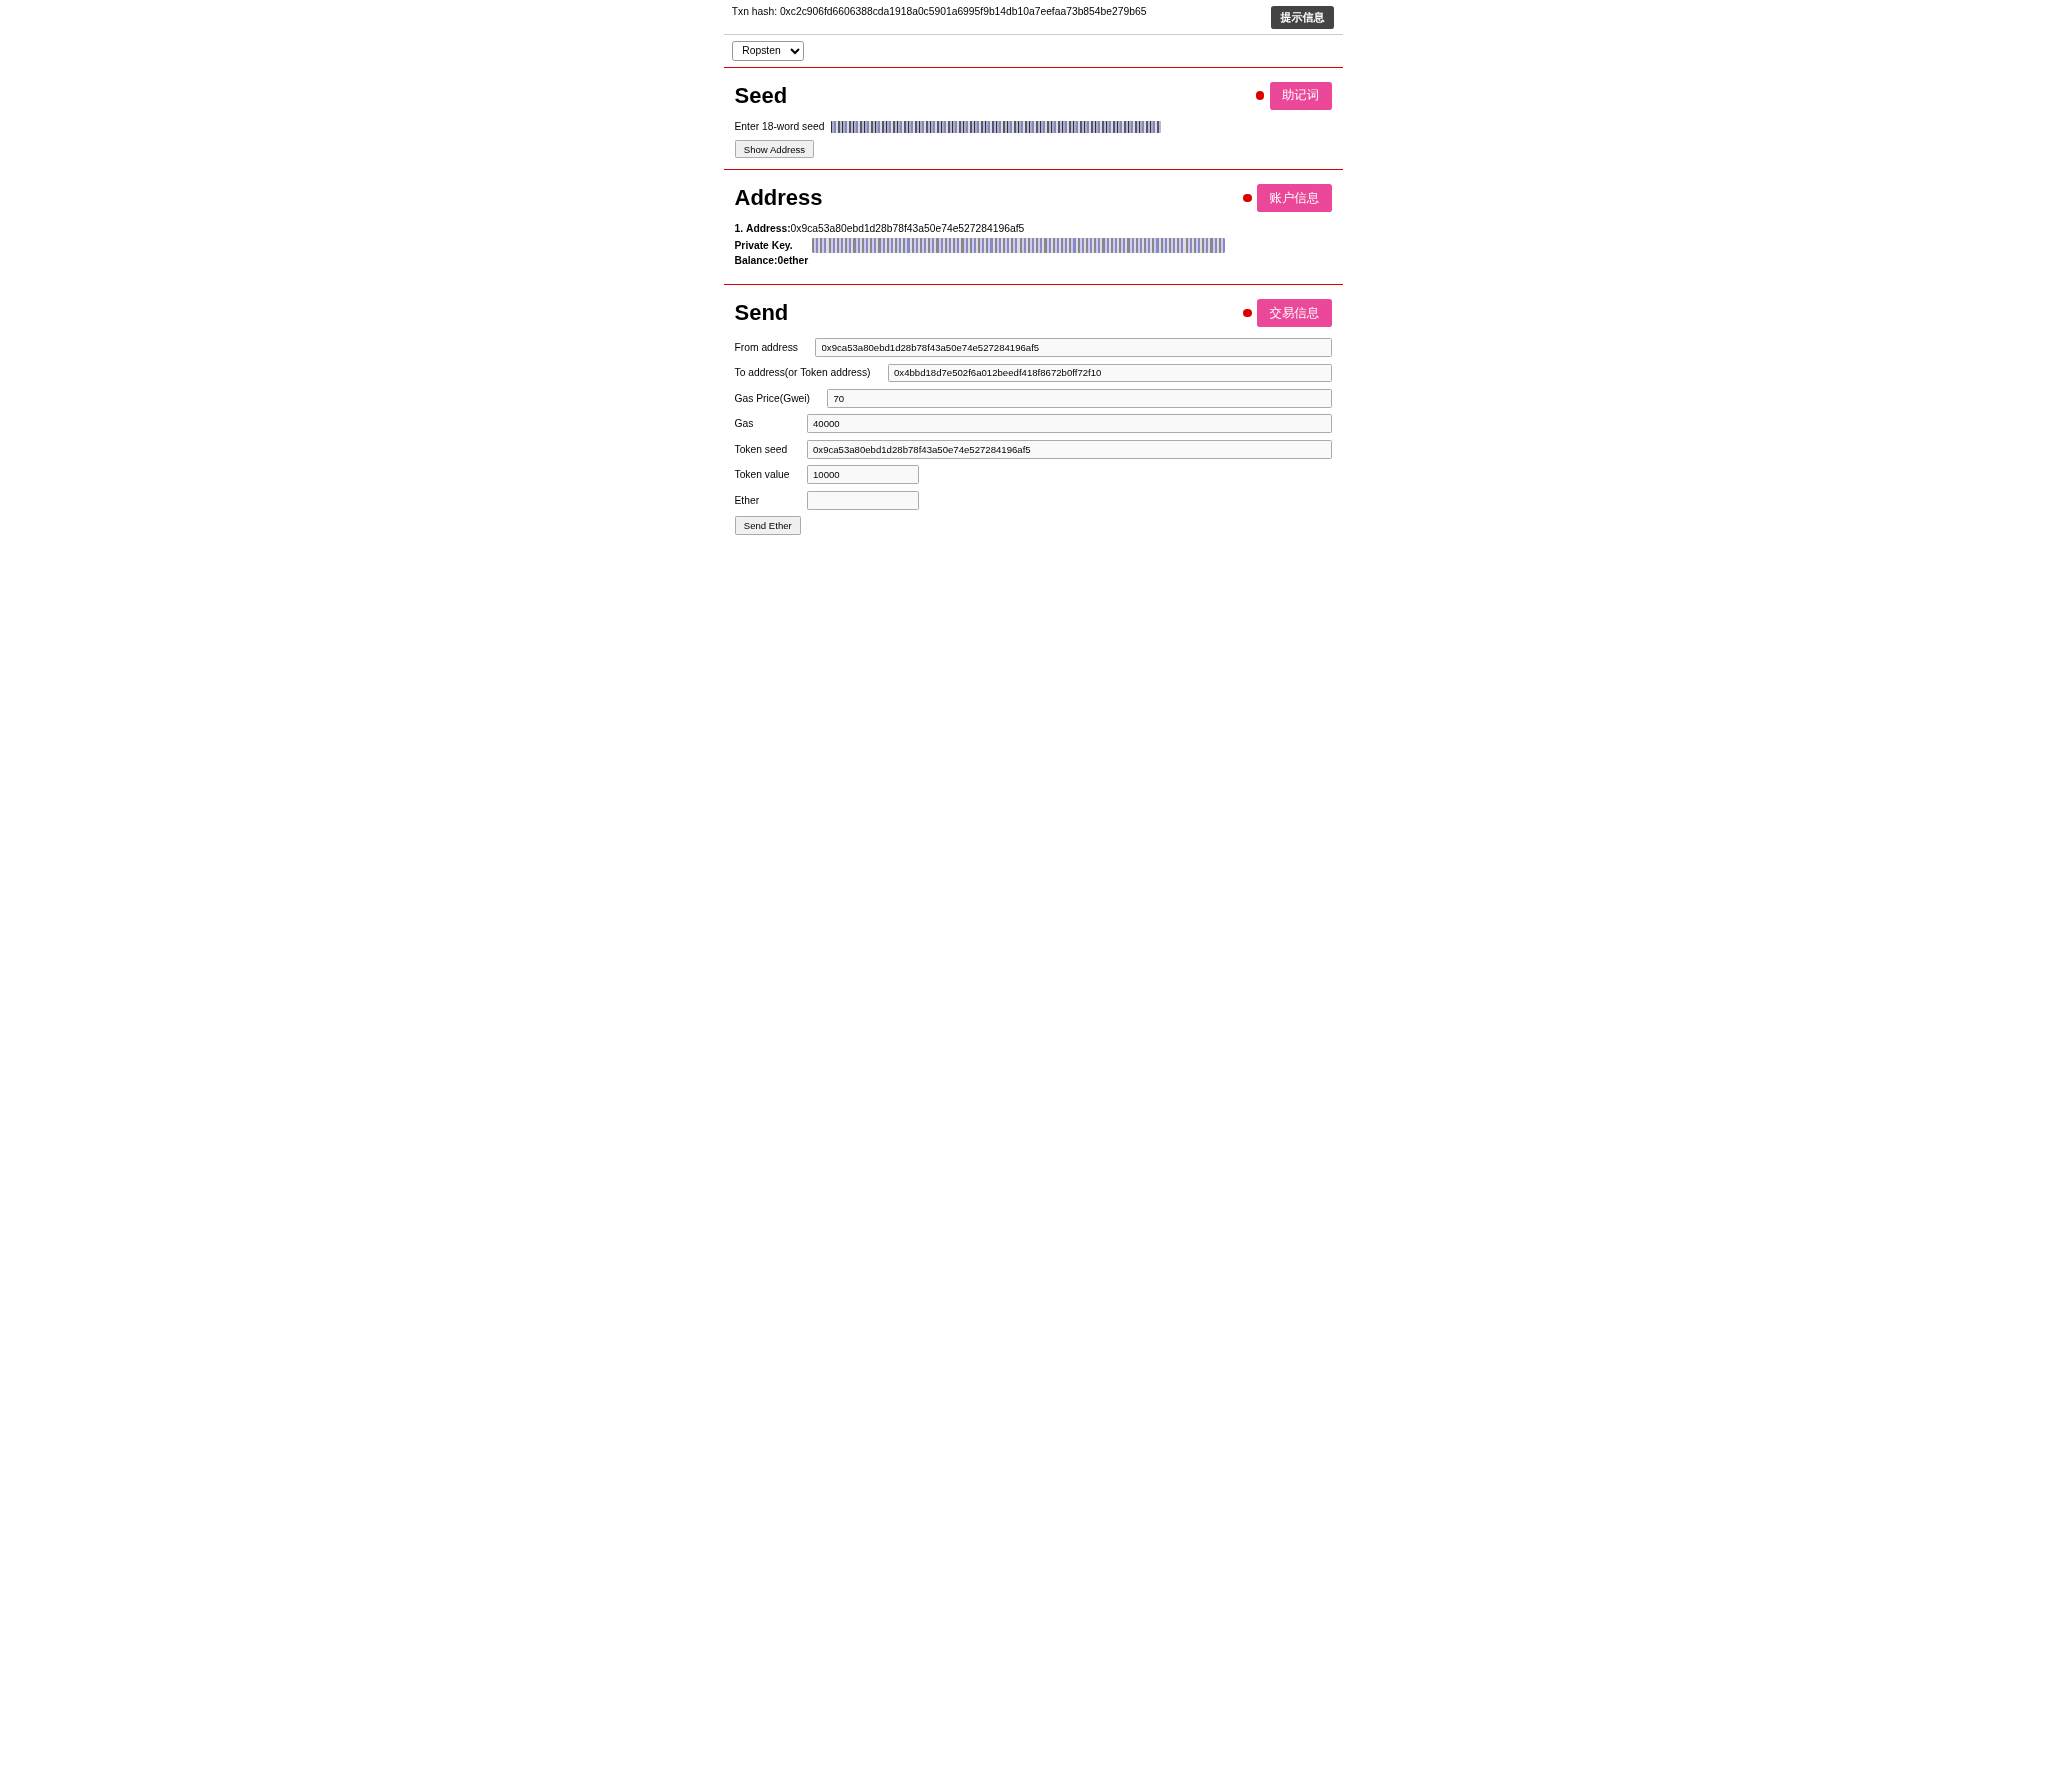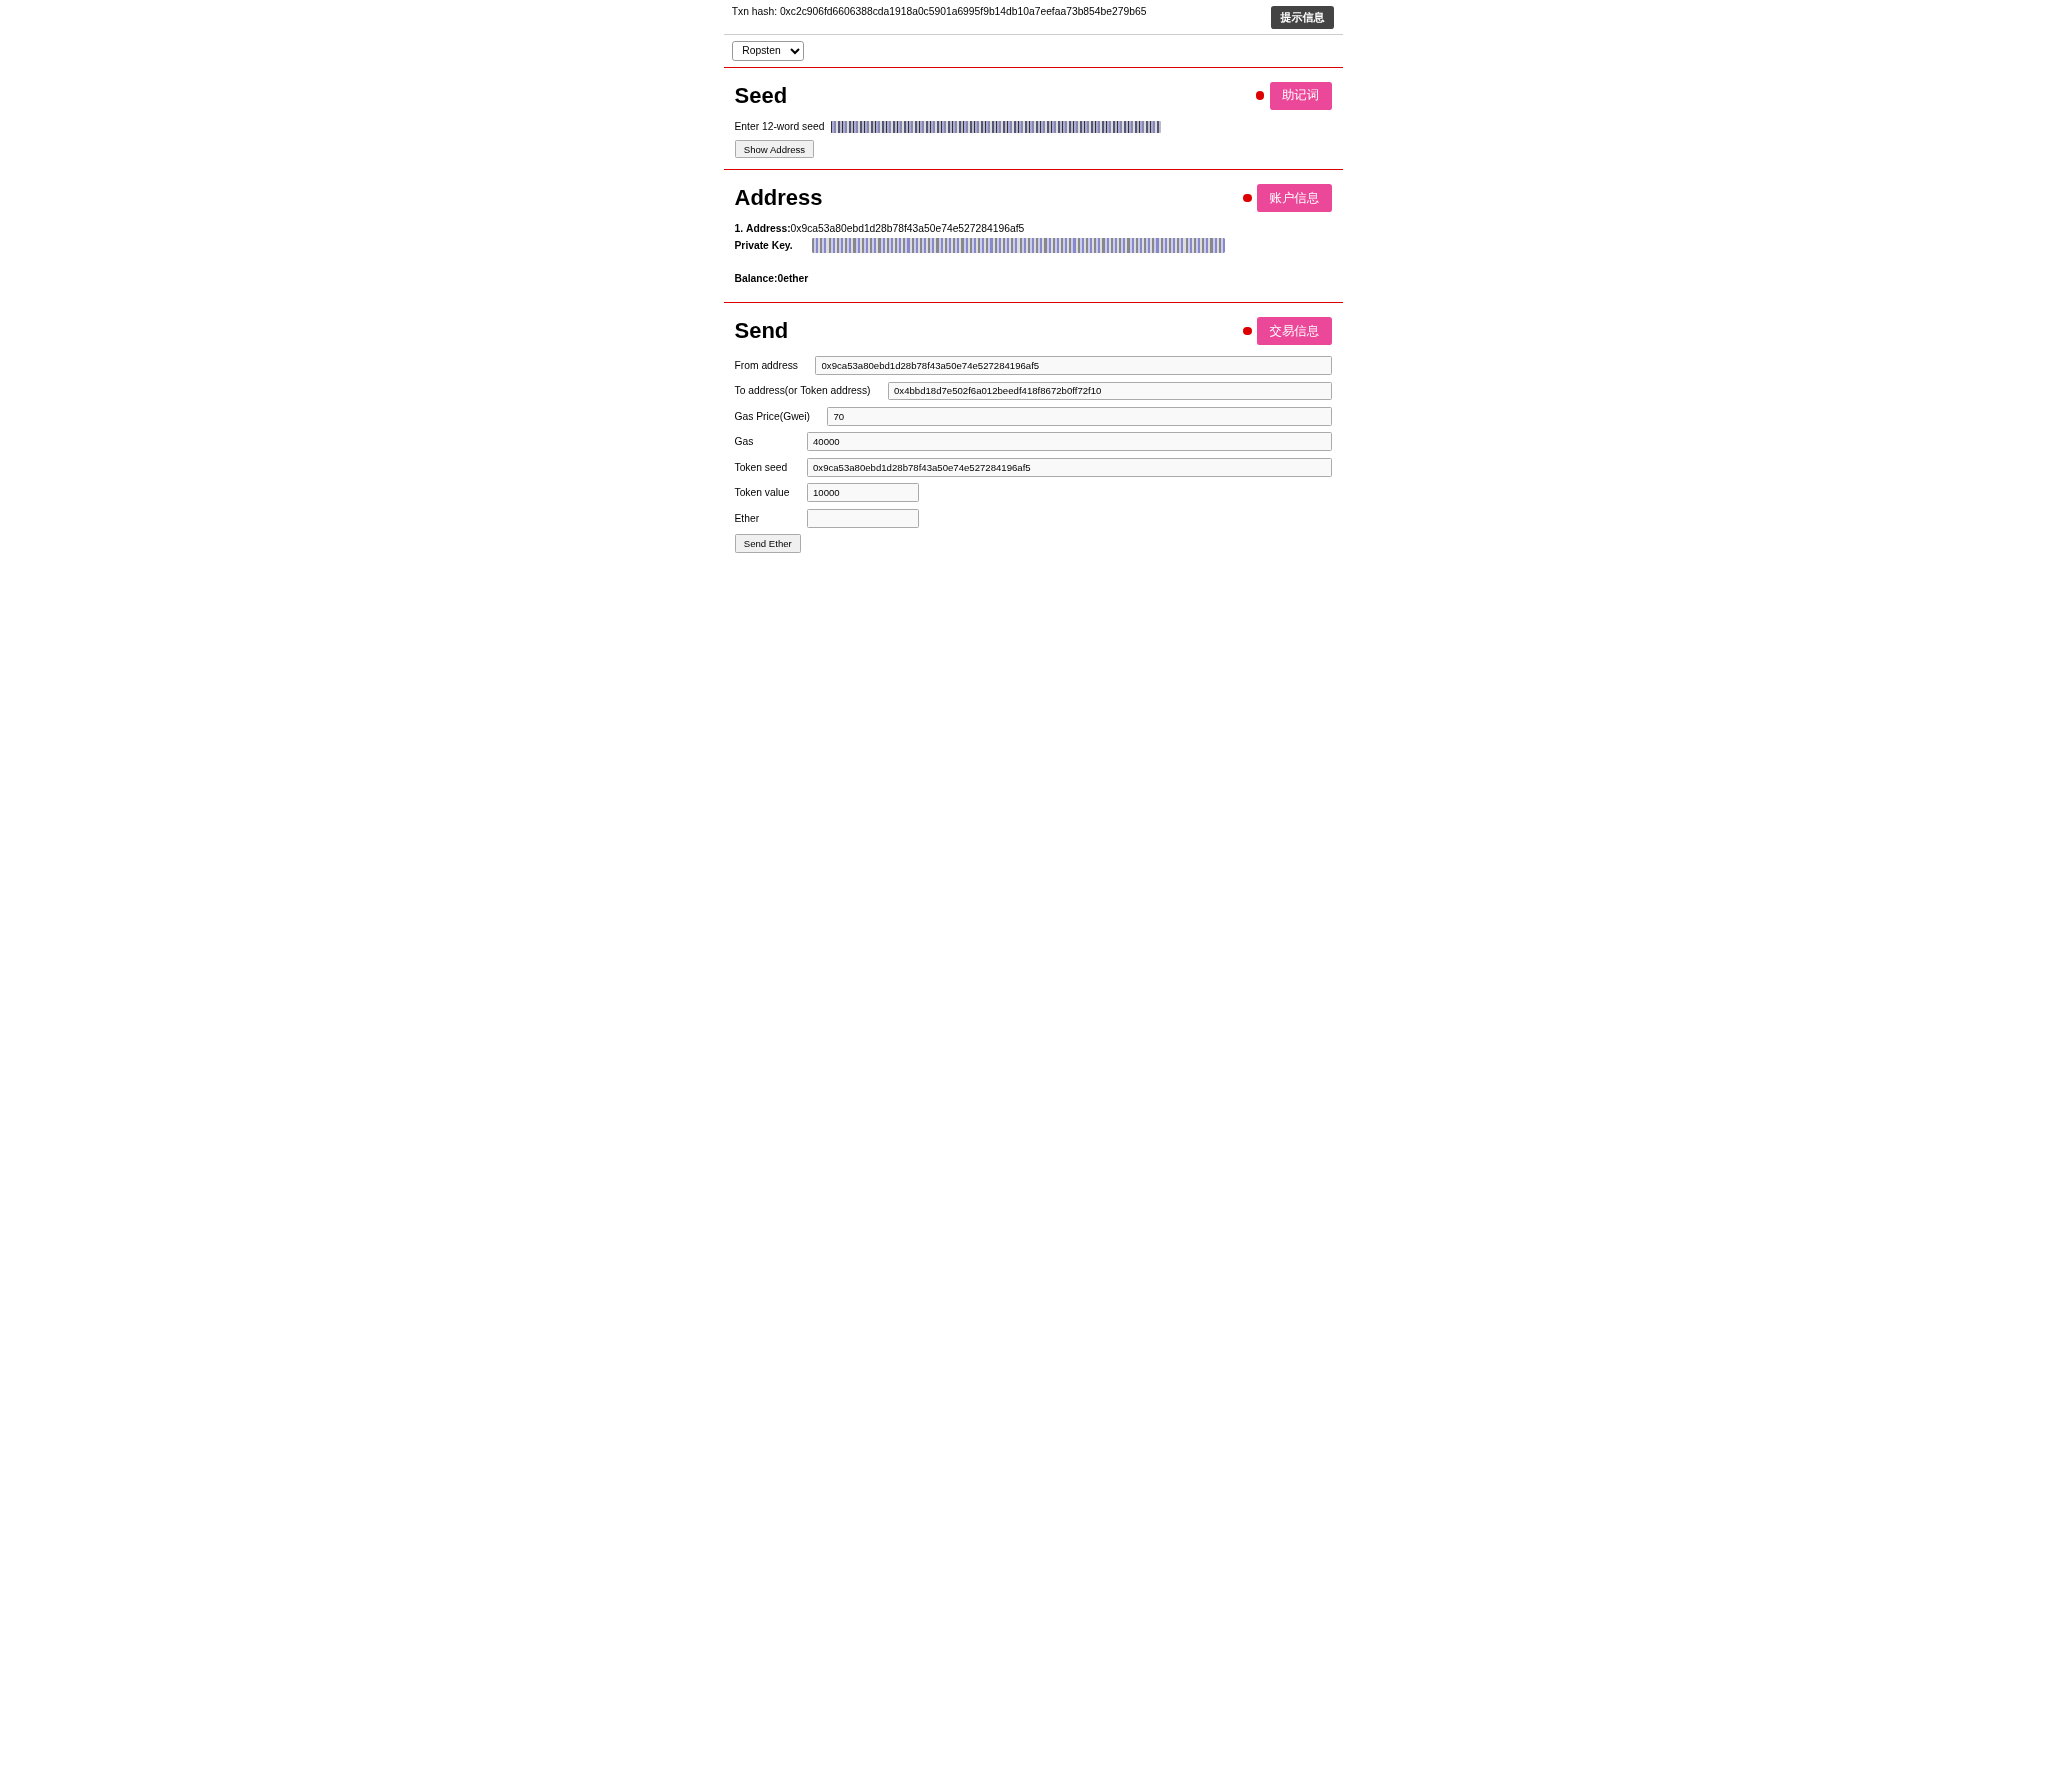--- a/index.html
+++ b/index.html
@@ -123,21 +123,21 @@
     .address-line {
       font-size: 10.3px;
       margin-bottom: 4.1px;
       font-weight: normal;
     }
     .address-line strong {
       font-weight: bold;
     }
     .private-key-line {
       font-size: 10.3px;
-      margin-bottom: 20px;
+      margin-bottom: 2px;
       display: flex;
       align-items: center;
       gap: 19px;
     }
     .pk-label { font-weight: bold; }
     .pk-dots {
       display: inline-block;
       letter-spacing: 1.4px;
       color: transparent;
       text-shadow: 0 0 3.4px rgba(0,0,0,0.6);
@@ -234,21 +234,21 @@
 
 <div class="section">
   <div class="section-header">
     <span class="section-title">Seed</span>
     <div class="section-badge-area">
       <span class="red-dot"></span>
       <span class="section-badge">助记词</span>
     </div>
   </div>
   <div class="seed-row">
-    <span class="seed-label">Enter 12-word seed</span>
+    <span class="seed-label">Enter 18-word seed</span>
     <span class="blurred-seed"></span>
   </div>
   <button class="btn">Show Address</button>
 </div>
 
 <div class="section">
   <div class="section-header">
     <span class="section-title">Address</span>
     <div class="section-badge-area">
       <span class="red-dot"></span>

